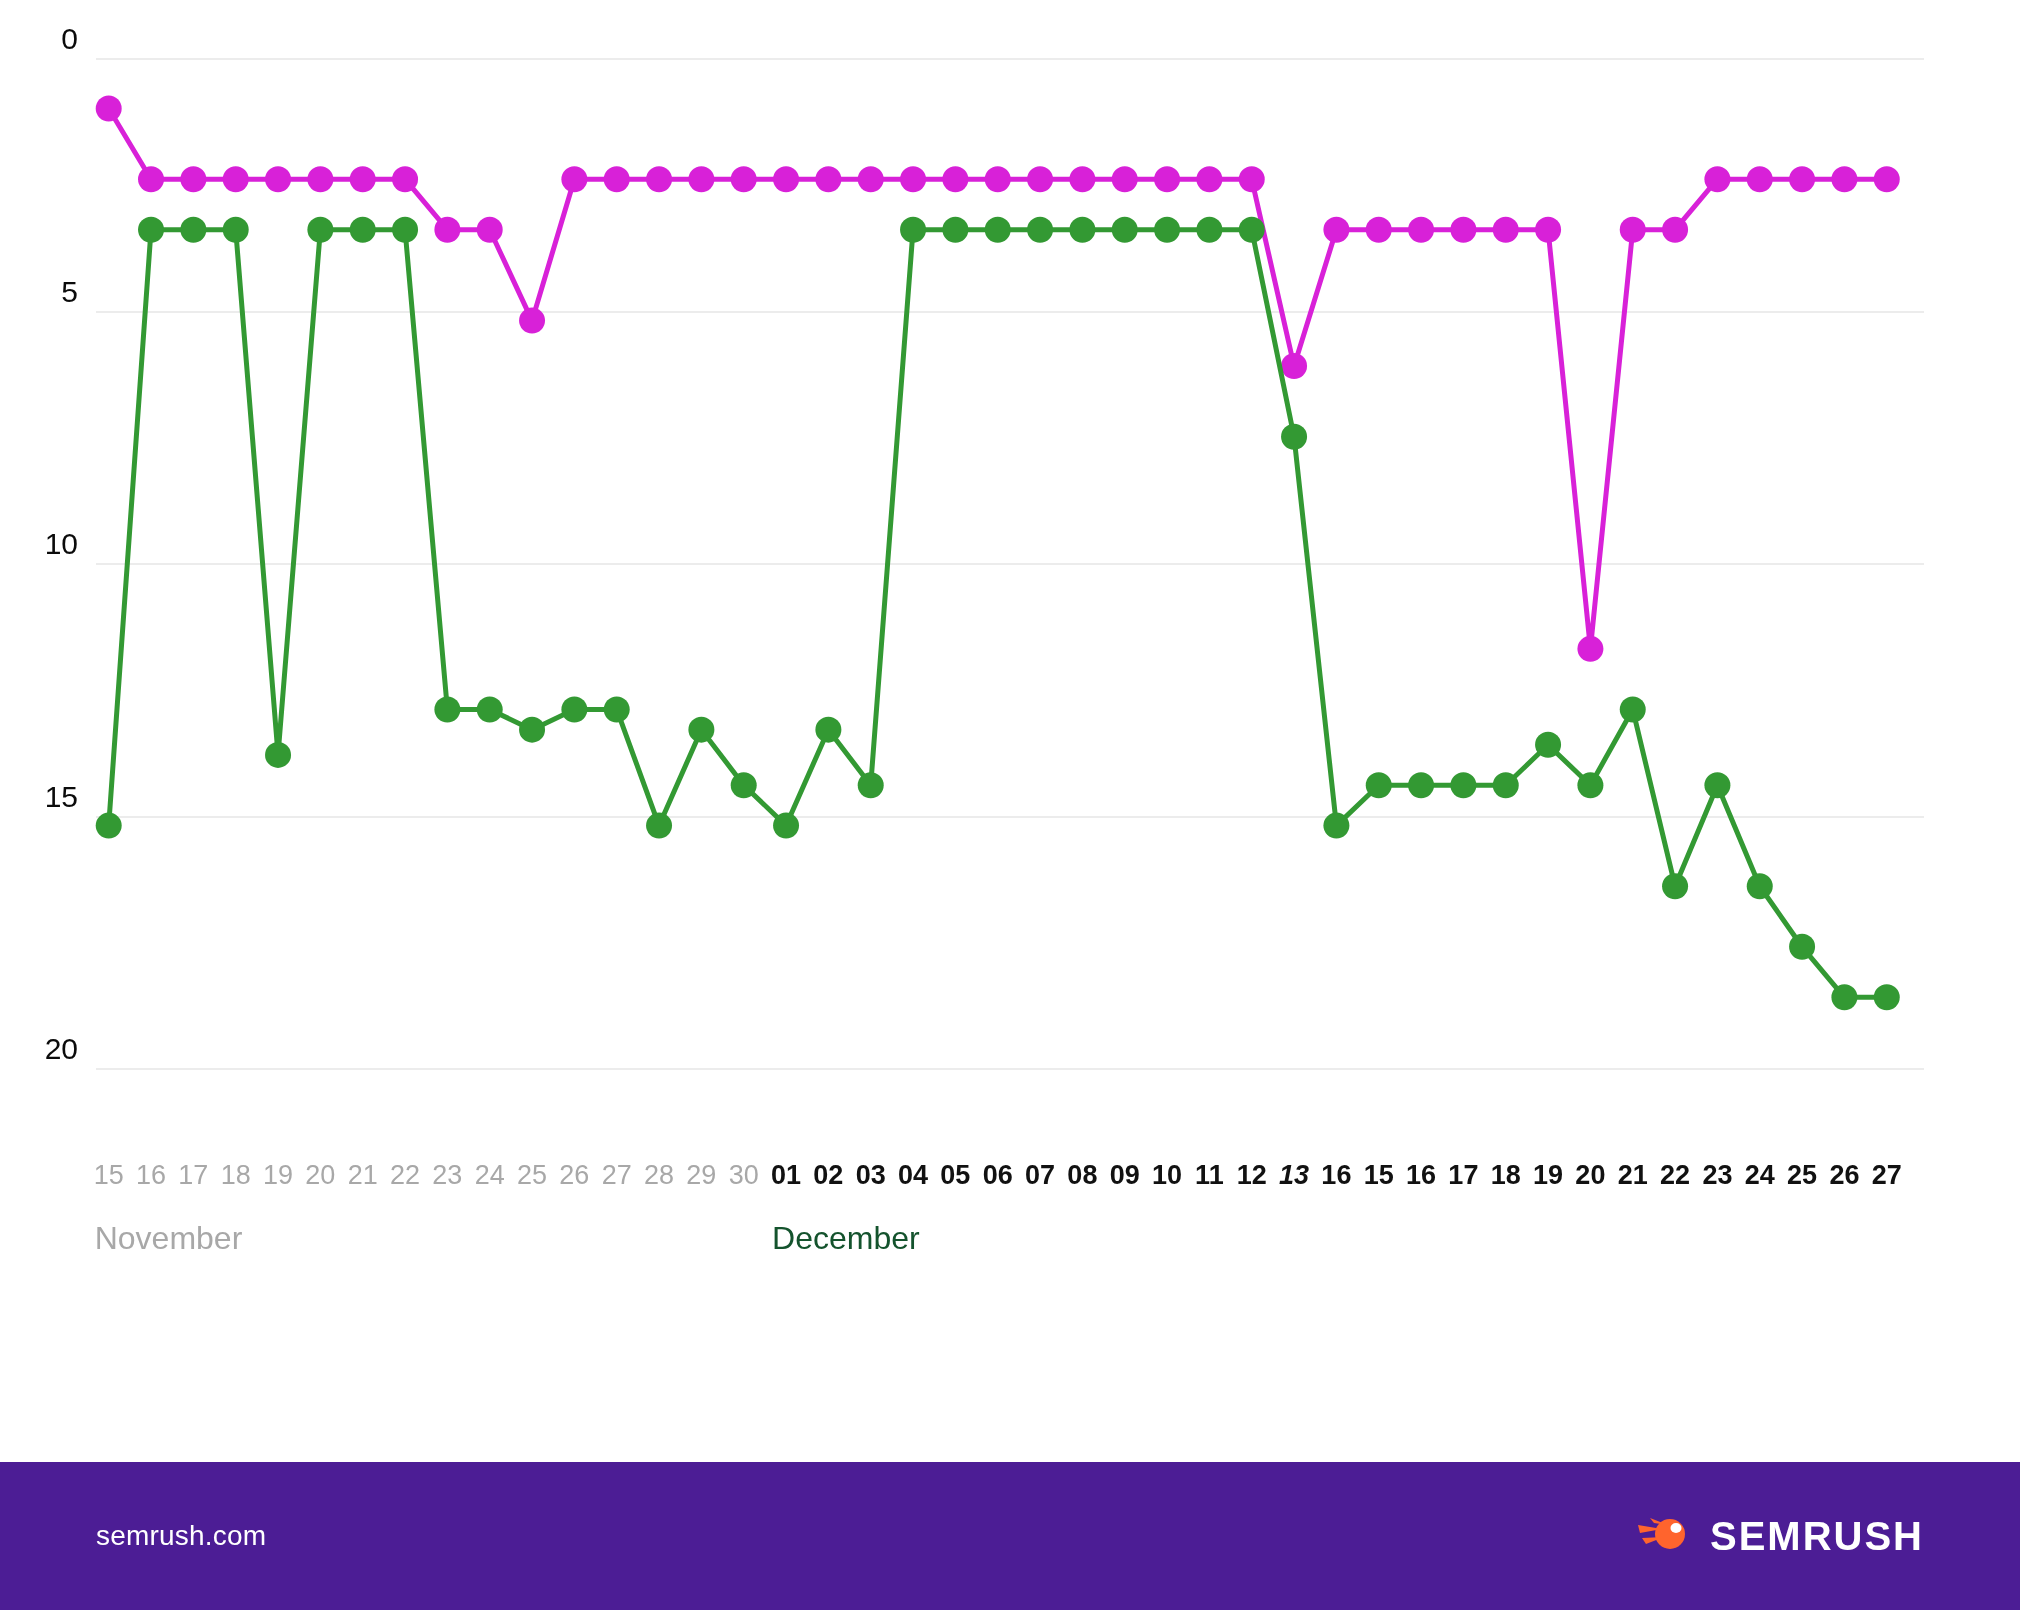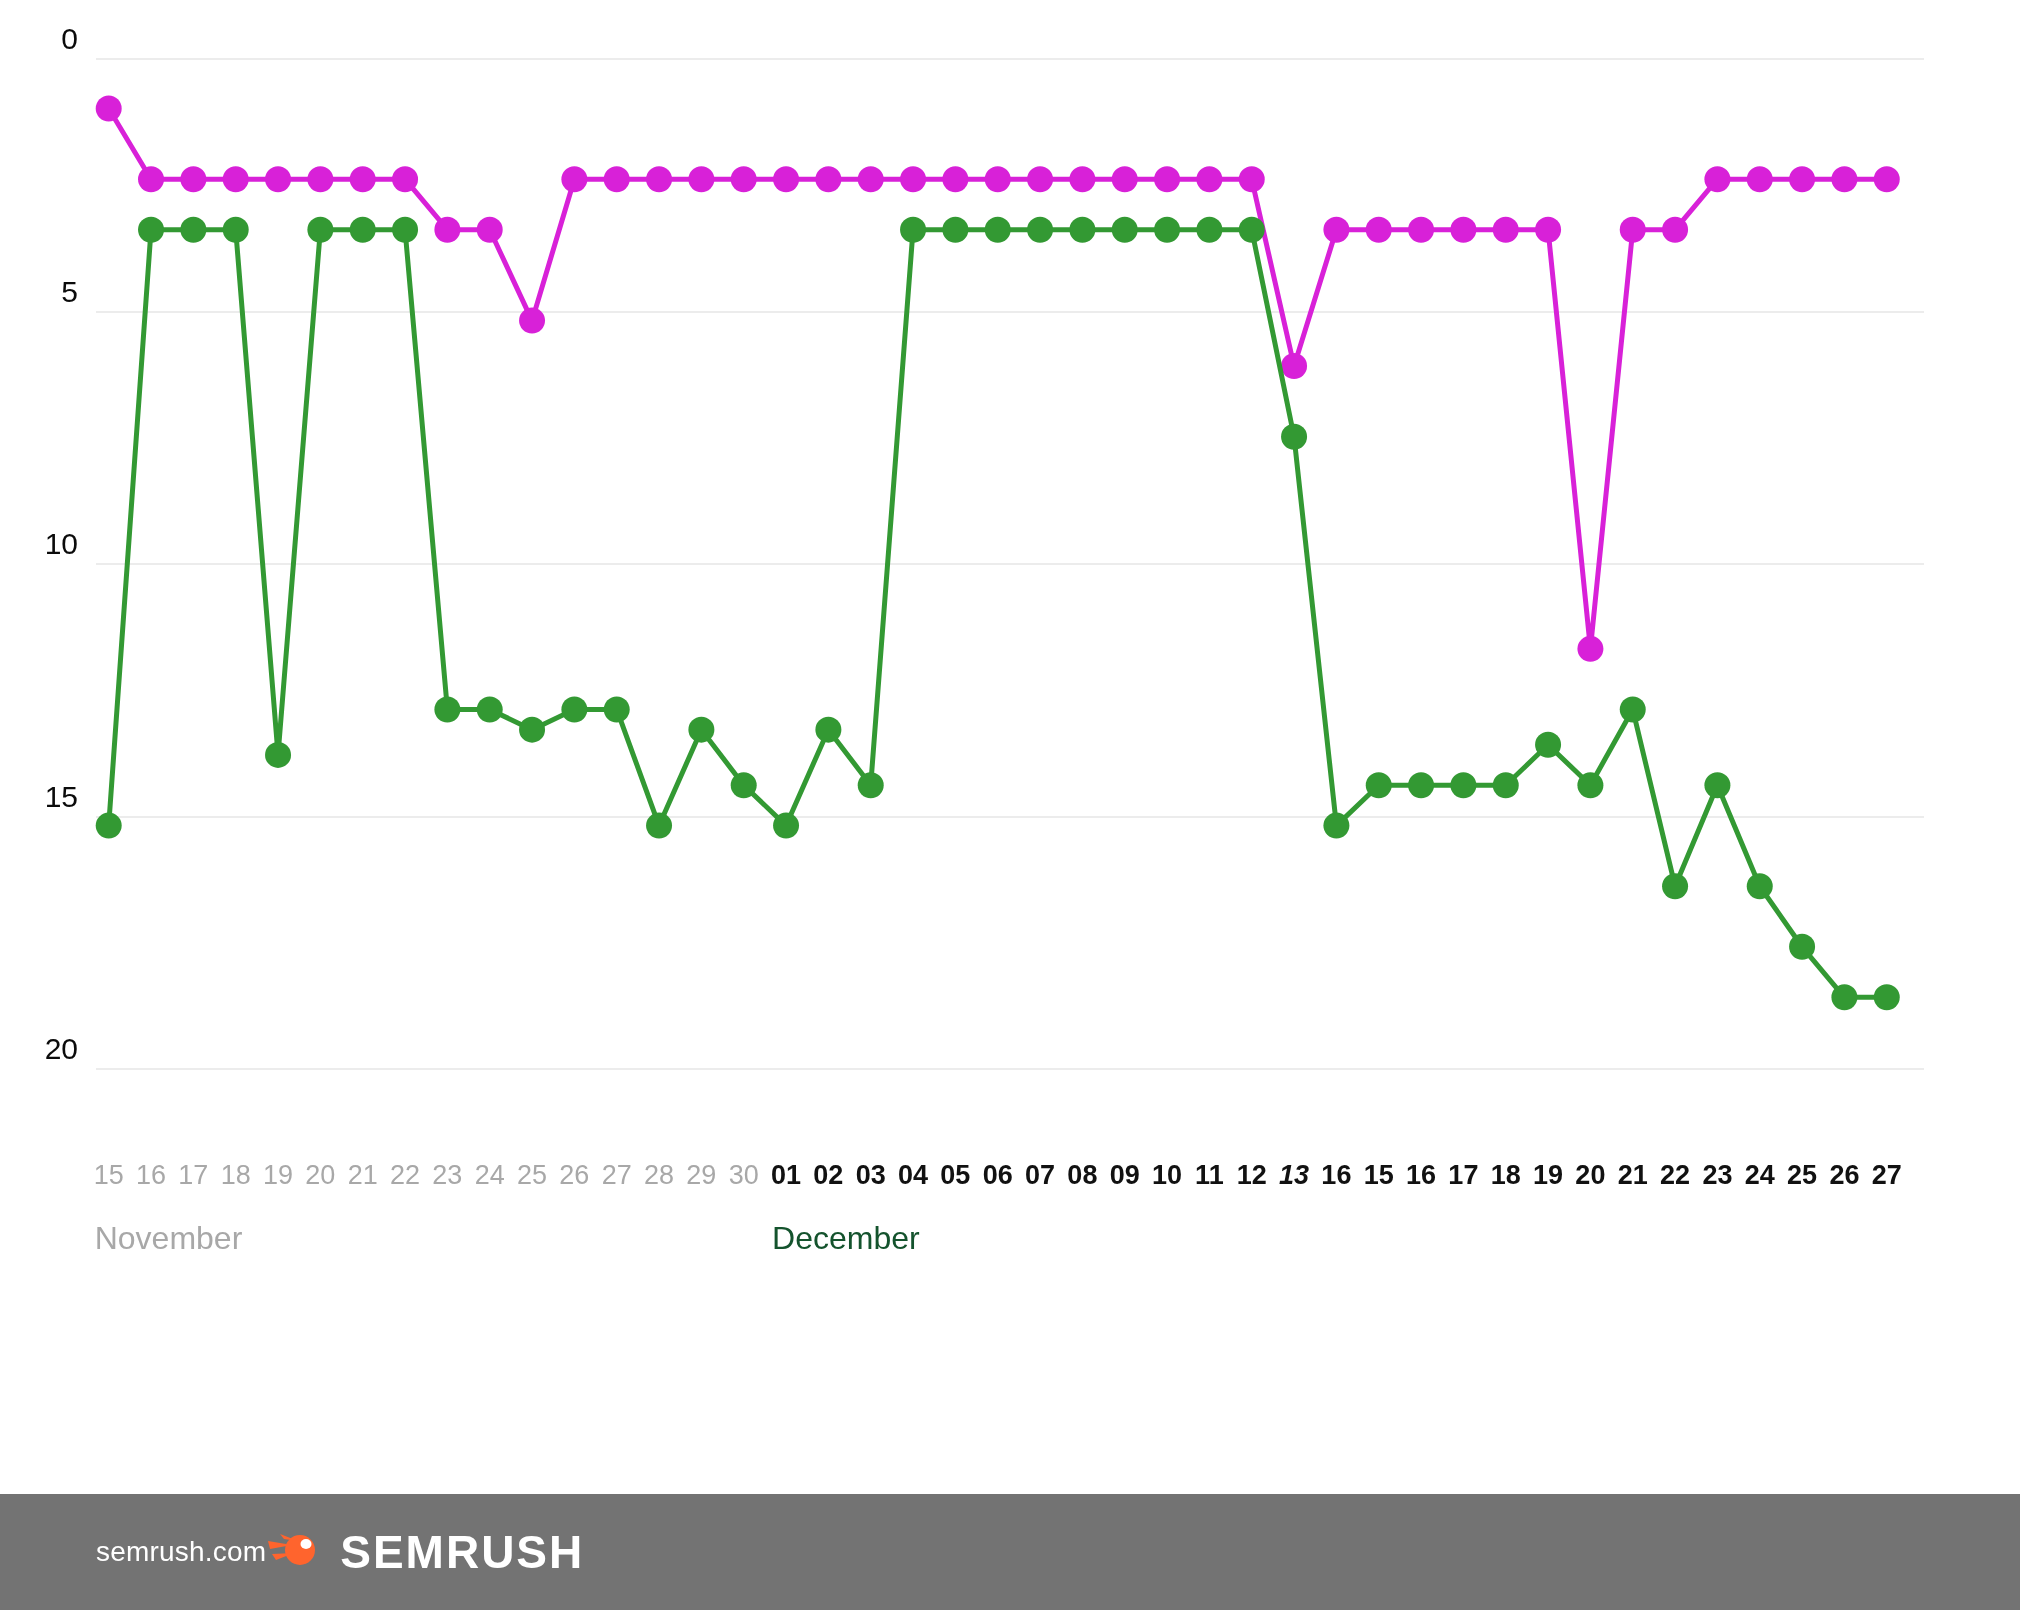--- a/index.html
+++ b/index.html
@@ -82,39 +82,39 @@
     top:60px;
     font-size:32px;
     white-space:nowrap;
   }
   .monthlabel.prev{color:#a8a8a8;}
   .monthlabel.cur{color:#14532d;}
   
   .footer{
     position:absolute;
     left:0;right:0;bottom:0;
-    height:116px;
-    background:#737373;
+    height:148px;
+    background:#4c1d95;
     display:flex;
     align-items:center;
-    justify-content:flex-start;
+    justify-content:space-between;
     padding:0 96px;
     box-sizing:border-box;
   }
   .footer-url{
     color:#ffffff;
     font-size:28px;
     letter-spacing:0.2px;
   }
   .brand{
     display:flex;align-items:center;gap:18px;
   }
   .brand-name{
     color:#ffffff;
-    font-size:46px;
+    font-size:40px;
     font-weight:bold;
     letter-spacing:2px;
   }
 </style>
 </head>
 <body>
 
 <div id="page">
 
 

